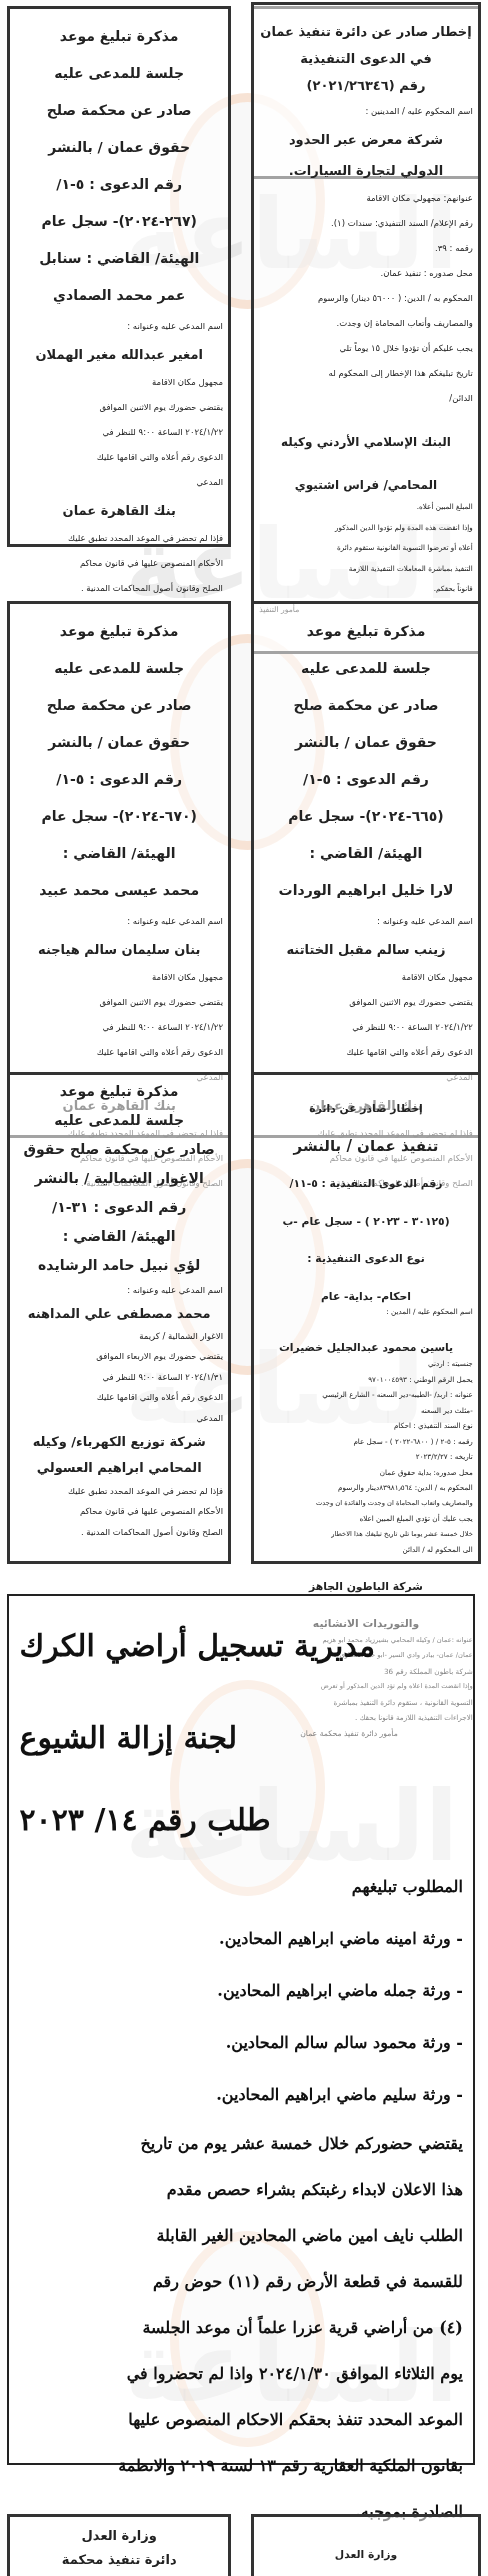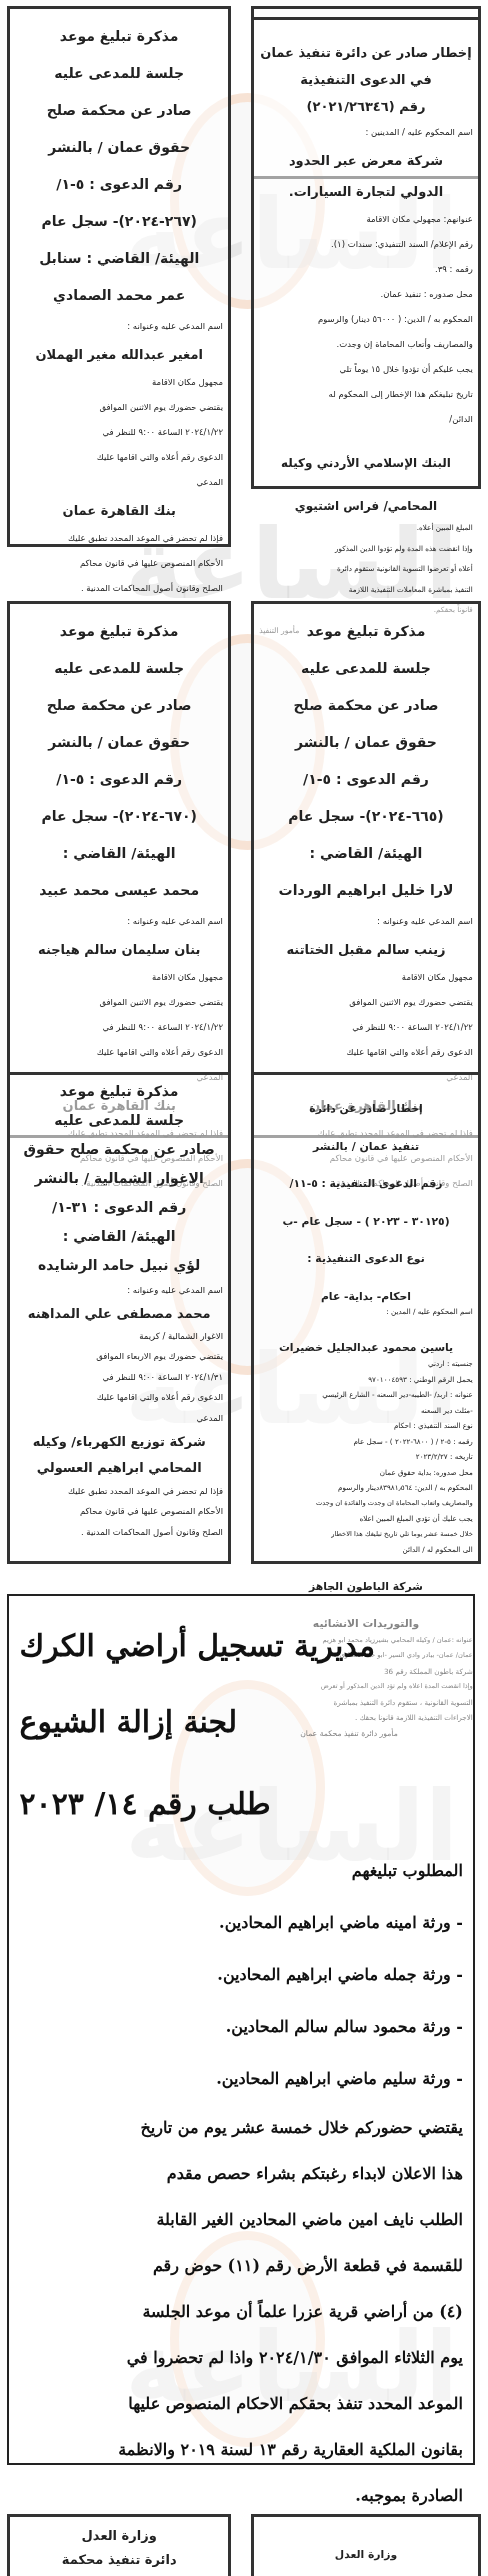--- a/index.html
+++ b/index.html
@@ -107,21 +107,21 @@
 <div class="wm" style="top:2231px"></div>
 
 <div class="wm-text" style="top:185px">الساعة</div>
 <div class="wm-text" style="top:515px">الساعة</div>
 <div class="wm-text" style="top:1340px">الساعة</div>
 <div class="wm-text" style="top:1777px">الساعة</div>
 <div class="wm-text" style="top:2318px">الساعة</div>
 
 <section class="ad col-r" style="top:6.2px; height:173px;">
 </section>
-<section class="ad col-r" style="top:17px; height:472px; padding-top:19px;">
+<section class="ad col-r" style="top:2px; height:652px; padding-top:13px;">
   <div class="h1 tight" style="line-height:27px">إخطار صادر عن دائرة تنفيذ عمان</div>
   <div class="h1 tight" style="line-height:27px">في الدعوى التنفيذية</div>
   <div class="h1 tight" style="line-height:27px">رقم (٢٠٢١/٢٦٣٤٦)</div>
   <div class="p">اسم المحكوم عليه / المدينين :</div>
   <div class="h2">شركة معرض عبر الحدود</div>
   <div class="h2">الدولي لتجارة السيارات.</div>
   <div class="p">عنوانهم: مجهولي مكان الاقامة</div>
   <div class="p">رقم الإعلام/ السند التنفيذي: سندات (١).</div>
   <div class="p">رقمه : ٣٩.</div>
   <div class="p">محل صدوره : تنفيذ عمان.</div>
@@ -201,21 +201,21 @@
   <div class="p just">الدعوى رقم أعلاه والتي اقامها عليك</div>
   <div class="p">المدعي</div>
   <div class="h2">بنك القاهرة عمان</div>
   <div class="p just">فإذا لم تحضر في الموعد المحدد تطبق عليك</div>
   <div class="p just">الأحكام المنصوص عليها في قانون محاكم</div>
   <div class="p">الصلح وقانون أصول المحاكمات المدنية .</div>
 </section>
 
 <section class="ad col-r" style="top:1072px; height:492px; padding-top:5.2px;">
   <div class="h2 tight" style="line-height:17.5px;font-size:10.8px">إخطار صادر عن دائرة</div>
-  <div class="h2 tight" style="line-height:17.5px;font-size:11px">تنفيذ عمان / بالنشر</div>
+  <div class="h2 tight" style="line-height:17.5px;font-size:15px">تنفيذ عمان / بالنشر</div>
   <div class="h2 tight" style="line-height:17.5px;font-size:10.8px">رقم الدعوى التنفيذية : ٥-١١/</div>
   <div class="h2 tight" style="line-height:17.5px;font-size:10.8px">(٣٠١٢٥ - ٢٠٢٣ ) - سجل عام -ب</div>
   <div class="h2 tight" style="line-height:17.5px;font-size:10.8px">نوع الدعوى التنفيذية :</div>
   <div class="h2 tight" style="line-height:17.5px;font-size:10.8px">احكام- بداية- عام</div>
   <div class="p sm" style="line-height:13.4px">اسم المحكوم عليه / المدين :</div>
   <div class="h2 tight" style="line-height:17.5px;font-size:10.8px">ياسين محمود عبدالجليل خضيرات</div>
   <div class="p sm" style="line-height:15.5px">جنسيته : اردني</div>
   <div class="p sm" style="line-height:15.5px">يحمل الرقم الوطني : ٩٧٠١٠٠٤٥٩٣</div>
   <div class="p sm" style="line-height:15.5px">عنوانه : اربد/ -الطيبه-دير السعنه - الشارع الرئيسي</div>
   <div class="p sm" style="line-height:15.5px">-مثلث دير السعنه</div>
@@ -256,21 +256,21 @@
   <div class="p" style="line-height:20.6px">المدعي</div>
   <div class="h2" style="line-height:26px">شركة توزيع الكهرباء/ وكيله</div>
   <div class="h2" style="line-height:26px">المحامي ابراهيم العسولي</div>
   <div class="p just" style="line-height:20.6px">فإذا لم تحضر في الموعد المحدد تطبق عليك</div>
   <div class="p just" style="line-height:20.6px">الأحكام المنصوص عليها في قانون محاكم</div>
   <div class="p" style="line-height:20.6px">الصلح وقانون أصول المحاكمات المدنية .</div>
 </section>
 
 <section class="karak">
   <div class="kt" style="margin-top:35px">مديرية تسجيل أراضي الكرك</div>
-  <div class="kt" style="margin-top:46px">لجنة إزالة الشيوع</div>
+  <div class="kt" style="margin-top:62px">لجنة إزالة الشيوع</div>
   <div class="kt" style="margin-top:52px">طلب رقم ١٤/ ٢٠٢٣</div>
   <div class="kp" style="margin-top:26px">المطلوب تبليغهم</div>
   <div class="kp">- ورثة امينه ماضي ابراهيم المحادين.</div>
   <div class="kp">- ورثة جمله ماضي ابراهيم المحادين.</div>
   <div class="kp">- ورثة محمود سالم سالم المحادين.</div>
   <div class="kp">- ورثة سليم ماضي ابراهيم المحادين.</div>
   <div class="kp just" style="line-height:46px">يقتضي حضوركم خلال خمسة عشر يوم من تاريخ</div>
   <div class="kp just" style="line-height:46px">هذا الاعلان لابداء رغبتكم بشراء حصص مقدم</div>
   <div class="kp just" style="line-height:46px">الطلب نايف امين ماضي المحادين الغير القابلة</div>
   <div class="kp just" style="line-height:46px">للقسمة في قطعة الأرض رقم (١١) حوض رقم</div>

